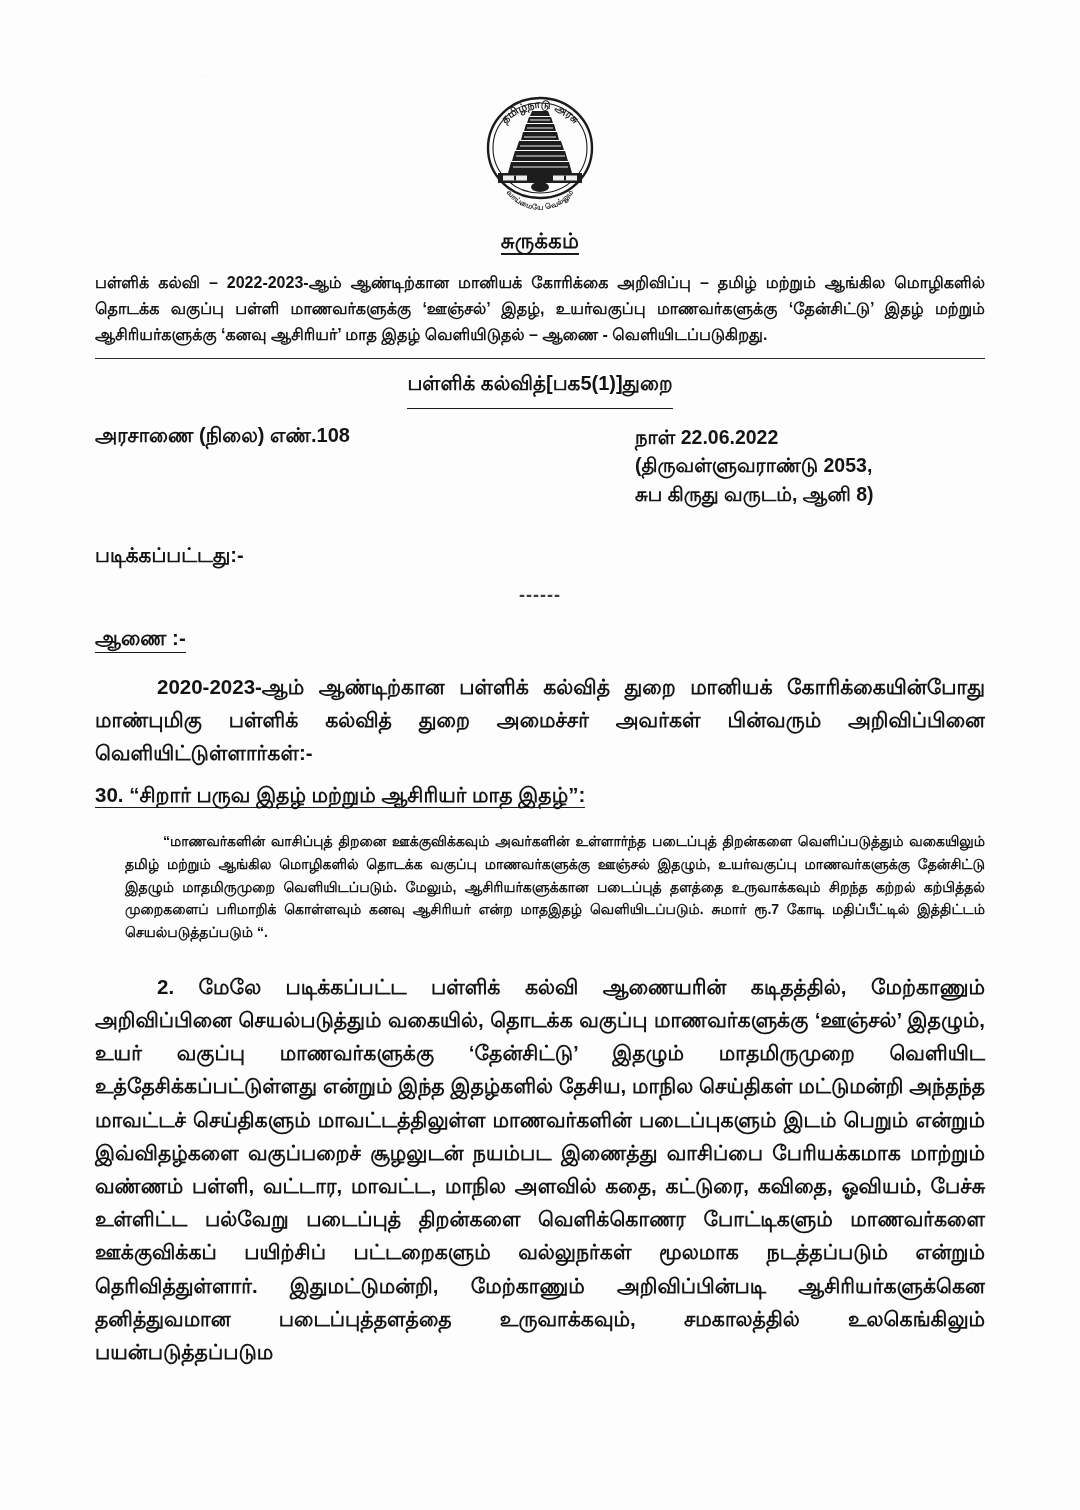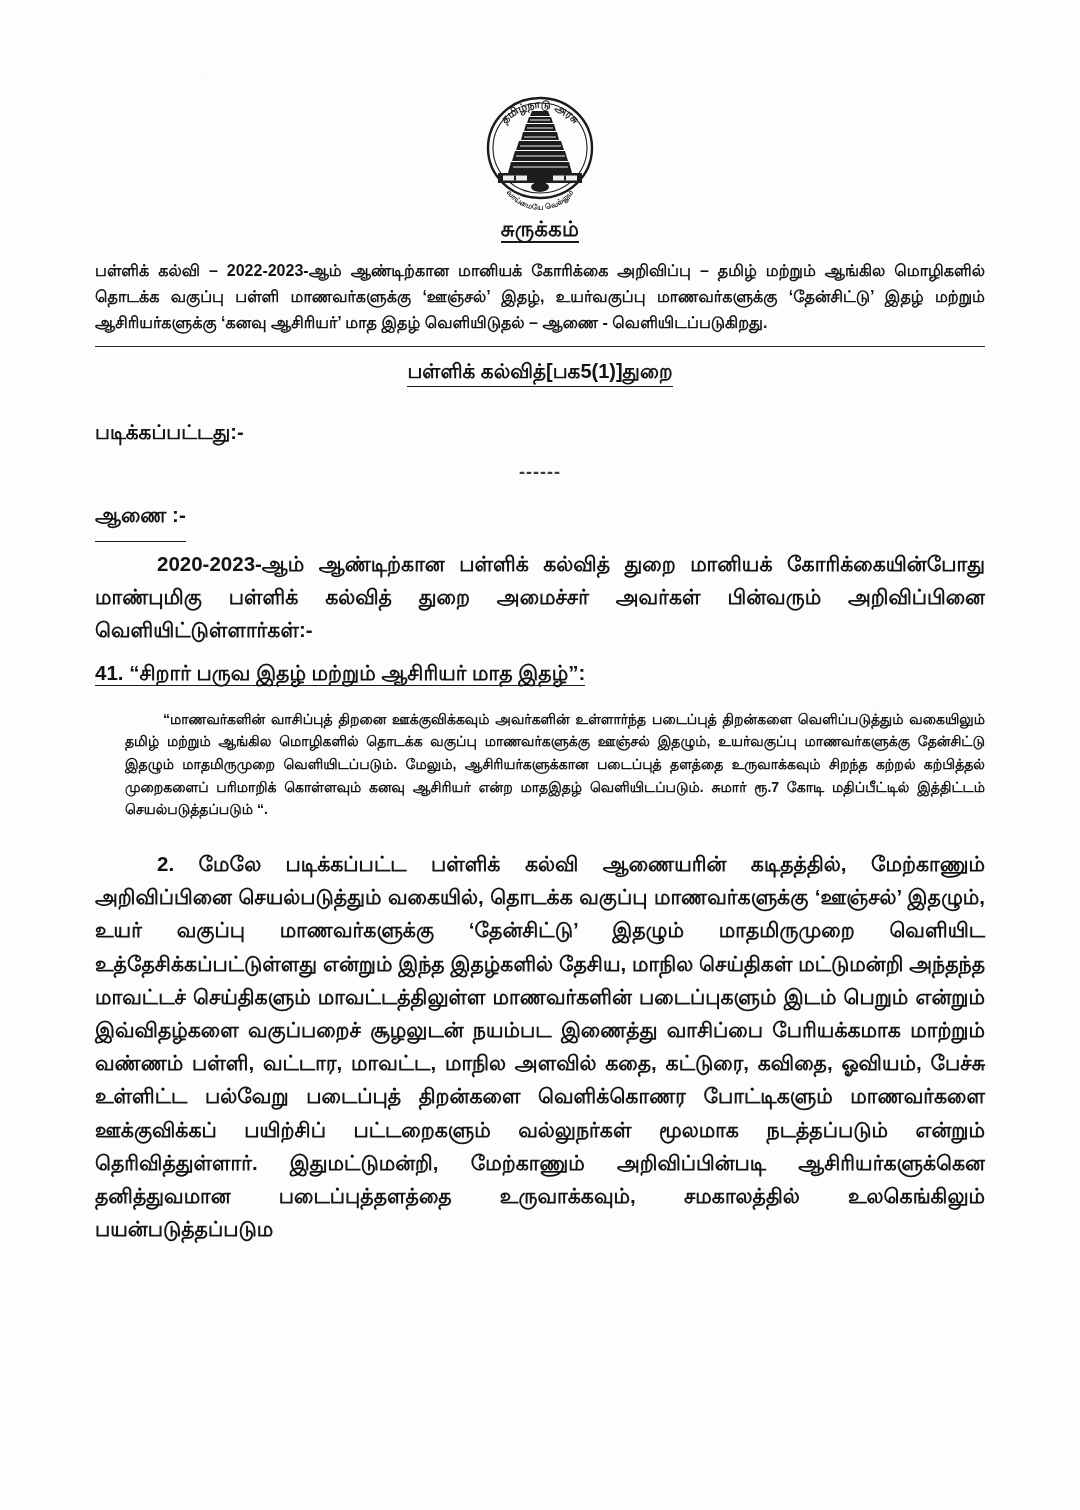--- a/index.html
+++ b/index.html
@@ -45,21 +45,21 @@
   .emblem-wrap {
     padding-top: 92px;
     text-align: center;
   }
   .emblem {
     display: inline-block;
     width: 132px;
     height: 118px;
   }
   .abstract-word {
-    margin-top: 2px;
+    margin-top: 14px;
     text-align: center;
     font-size: 21px;
     font-weight: 700;
     letter-spacing: .3px;
     line-height: 1.25;
   }
   .abstract-word span {
     border-bottom: 2px solid #1a1a1a;
     padding-bottom: 1px;
   }
@@ -83,21 +83,21 @@
 
   
   .department {
     margin-top: 13px;
     text-align: center;
     font-size: 20px;
     font-weight: 700;
   }
   .department span {
     border-bottom: 1.8px solid #1a1a1a;
-    padding-bottom: 4px;
+    padding-bottom: 14px;
   }
 
   
   .go-row {
     margin-top: 26px;
     display: flex;
     align-items: flex-start;
     justify-content: space-between;
   }
   .go-number {
@@ -141,21 +141,21 @@
   }
 
   
   .order-label {
     margin-top: 20px;
     font-size: 20.5px;
     font-weight: 700;
   }
   .order-label span {
     border-bottom: 1.8px solid #1a1a1a;
-    padding-bottom: 15px;
+    padding-bottom: 3px;
   }
 
   .para {
     margin-top: 17px;
     font-size: 20.5px;
     line-height: 1.62;
     text-align: justify;
     text-justify: inter-word;
     font-weight: 600;
   }
@@ -244,34 +244,42 @@
     </div>
 
     <div class="abstract-body">பள்ளிக் கல்வி – 2022-2023-ஆம் ஆண்டிற்கான மானியக் கோரிக்கை அறிவிப்பு – தமிழ் மற்றும் ஆங்கில மொழிகளில்   தொடக்க வகுப்பு பள்ளி மாணவர்களுக்கு ‘ஊஞ்சல்’ இதழ், உயர்வகுப்பு மாணவர்களுக்கு ‘தேன்சிட்டு’ இதழ் மற்றும் ஆசிரியர்களுக்கு ‘கனவு ஆசிரியர்’ மாத இதழ் வெளியிடுதல் – ஆணை - வெளியிடப்படுகிறது.</div>
 
     <hr class="rule-full">
 
     <div class="department">
       <span>பள்ளிக் கல்வித்[பக5(1)]துறை</span>
     </div>
 
+    <div class="go-row">
+      <div class="go-number">அரசாணை (நிலை) எண்.108</div>
+      <div class="date-block">
+        <div>நாள் 22.06.2022</div>
+        <div>(திருவள்ளுவராண்டு 2053,</div>
+        <div>சுப கிருது வருடம், ஆனி 8)</div>
+      </div>
+    </div>
 
     <div class="read-label">படிக்கப்பட்டது:-</div>
 
 
     <div class="dash-sep">------</div>
 
     <div class="order-label">
       <span>ஆணை :-</span>
     </div>
 
     <div class="para indent">2020-2023-ஆம் ஆண்டிற்கான பள்ளிக் கல்வித் துறை மானியக் கோரிக்கையின்போது  மாண்புமிகு பள்ளிக் கல்வித் துறை அமைச்சர் அவர்கள் பின்வரும் அறிவிப்பினை வெளியிட்டுள்ளார்கள்:-</div>
 
     <div class="heading-22">
-      <span>41. “சிறார் பருவ இதழ் மற்றும் ஆசிரியர் மாத இதழ்”:</span>
+      <span>30. “சிறார் பருவ இதழ் மற்றும் ஆசிரியர் மாத இதழ்”:</span>
     </div>
 
     <div class="quote-para">“மாணவர்களின் வாசிப்புத் திறனை ஊக்குவிக்கவும் அவர்களின் உள்ளார்ந்த படைப்புத் திறன்களை வெளிப்படுத்தும் வகையிலும் தமிழ் மற்றும் ஆங்கில மொழிகளில் தொடக்க வகுப்பு மாணவர்களுக்கு  ஊஞ்சல் இதழும், உயர்வகுப்பு மாணவர்களுக்கு தேன்சிட்டு இதழும் மாதமிருமுறை வெளியிடப்படும். மேலும், ஆசிரியர்களுக்கான படைப்புத் தளத்தை உருவாக்கவும் சிறந்த கற்றல் கற்பித்தல் முறைகளைப்  பரிமாறிக் கொள்ளவும் கனவு ஆசிரியர் என்ற மாதஇதழ் வெளியிடப்படும்.  சுமார் ரூ.7 கோடி மதிப்பீட்டில் இத்திட்டம் செயல்படுத்தப்படும் “.</div>
 
     <div class="para indent para-2">2. மேலே படிக்கப்பட்ட பள்ளிக் கல்வி ஆணையரின் கடிதத்தில், மேற்காணும் அறிவிப்பினை செயல்படுத்தும் வகையில், தொடக்க வகுப்பு மாணவர்களுக்கு ‘ஊஞ்சல்’ இதழும், உயர் வகுப்பு மாணவர்களுக்கு ‘தேன்சிட்டு’ இதழும் மாதமிருமுறை வெளியிட உத்தேசிக்கப்பட்டுள்ளது என்றும் இந்த இதழ்களில் தேசிய, மாநில செய்திகள் மட்டுமன்றி அந்தந்த மாவட்டச் செய்திகளும் மாவட்டத்திலுள்ள மாணவர்களின் படைப்புகளும் இடம் பெறும் என்றும் இவ்விதழ்களை வகுப்பறைச் சூழலுடன் நயம்பட இணைத்து வாசிப்பை பேரியக்கமாக மாற்றும் வண்ணம் பள்ளி, வட்டார, மாவட்ட, மாநில அளவில் கதை, கட்டுரை, கவிதை, ஓவியம், பேச்சு உள்ளிட்ட பல்வேறு படைப்புத் திறன்களை வெளிக்கொணர போட்டிகளும் மாணவர்களை    ஊக்குவிக்கப்   பயிற்சிப் பட்டறைகளும் வல்லுநர்கள் மூலமாக நடத்தப்படும் என்றும் தெரிவித்துள்ளார். இதுமட்டுமன்றி, மேற்காணும் அறிவிப்பின்படி ஆசிரியர்களுக்கென தனித்துவமான படைப்புத்தளத்தை உருவாக்கவும், சமகாலத்தில் உலகெங்கிலும் பயன்படுத்தப்படும</div>
 
   </div>
 </div>
 
 </body></html>

